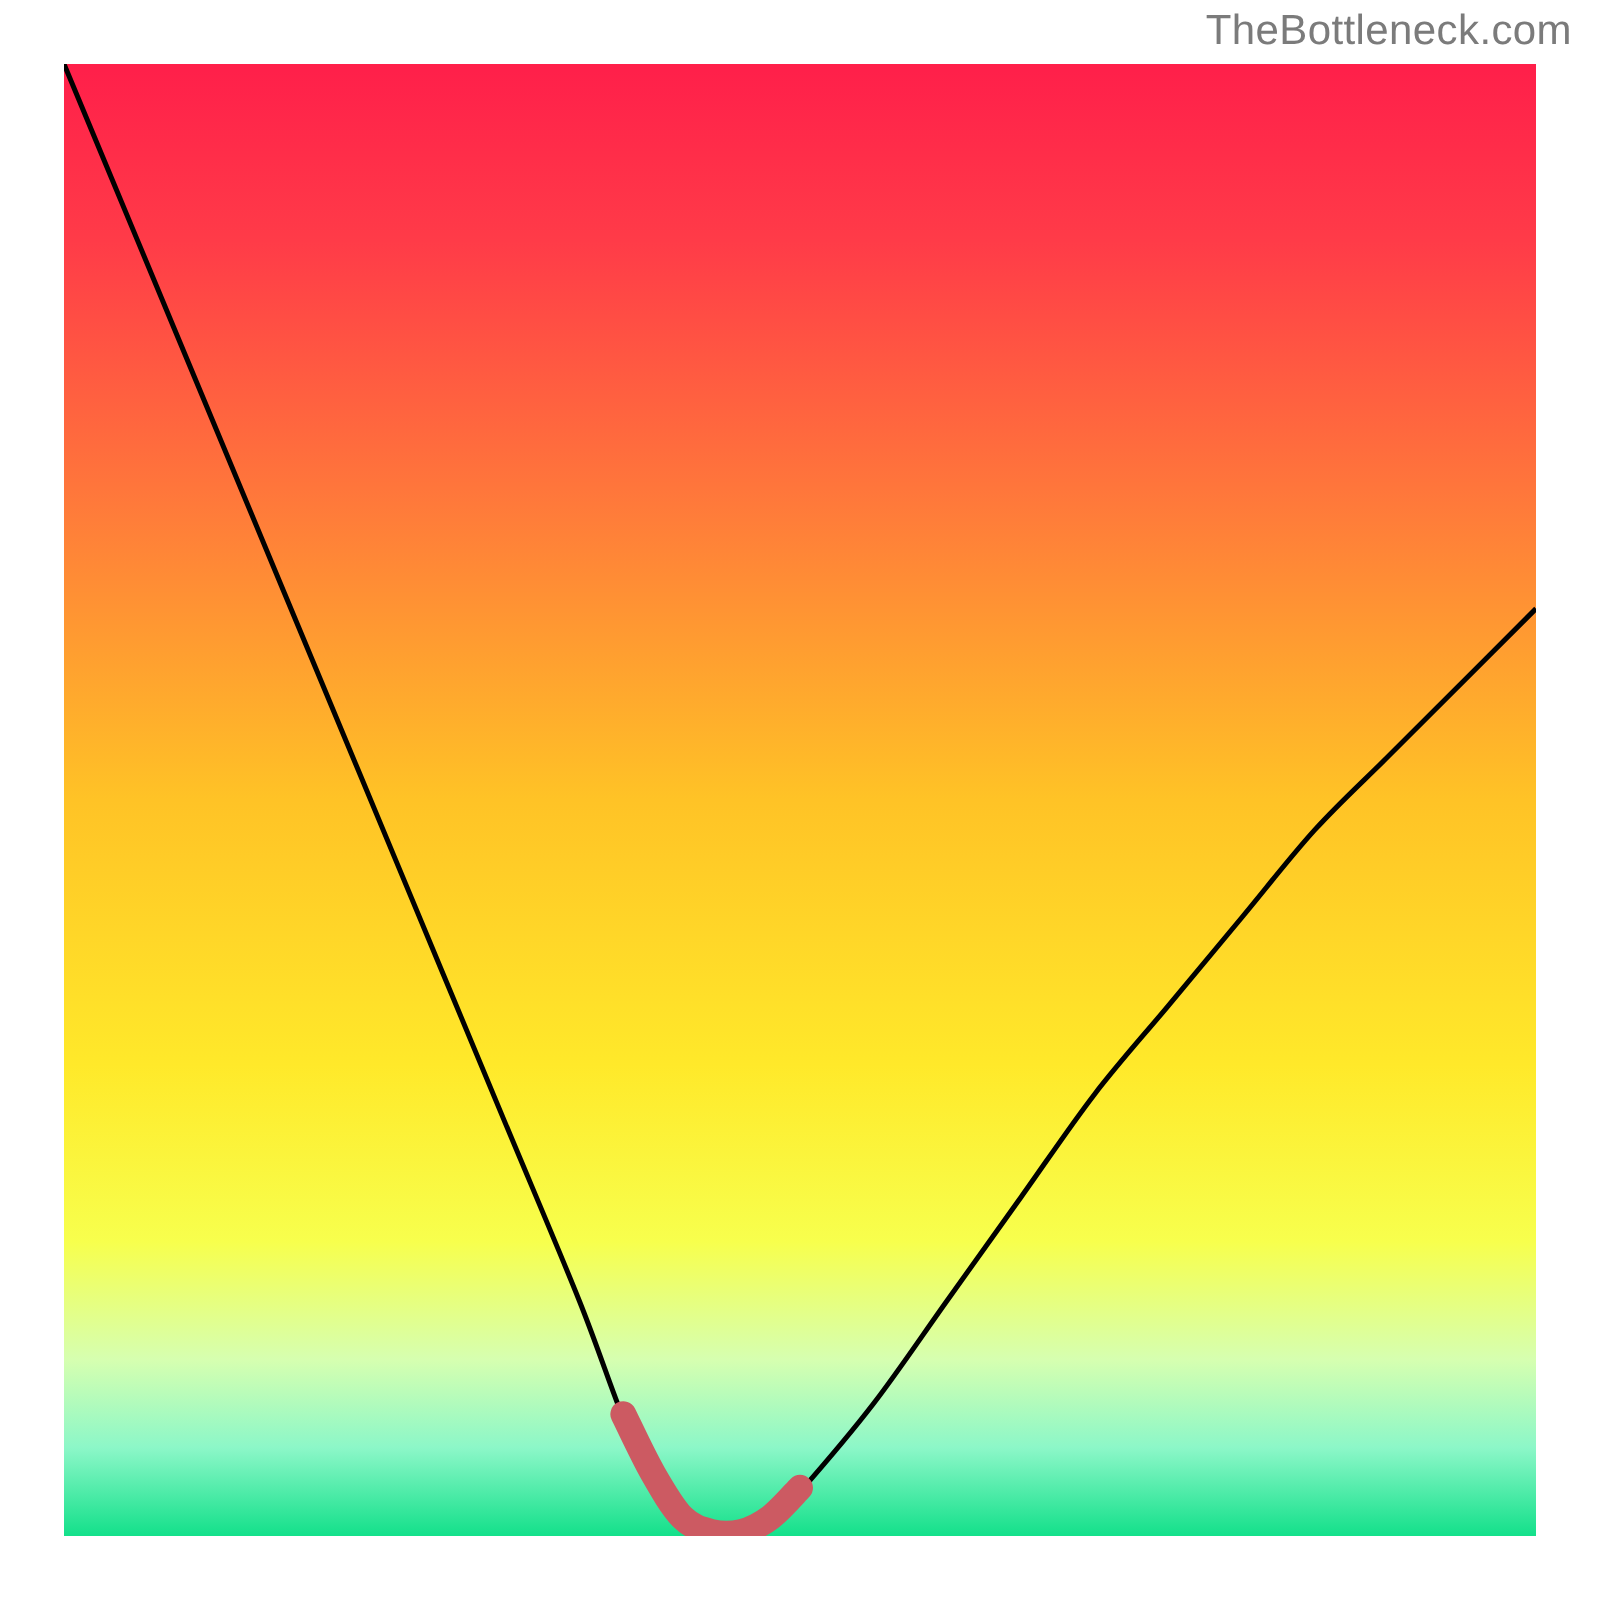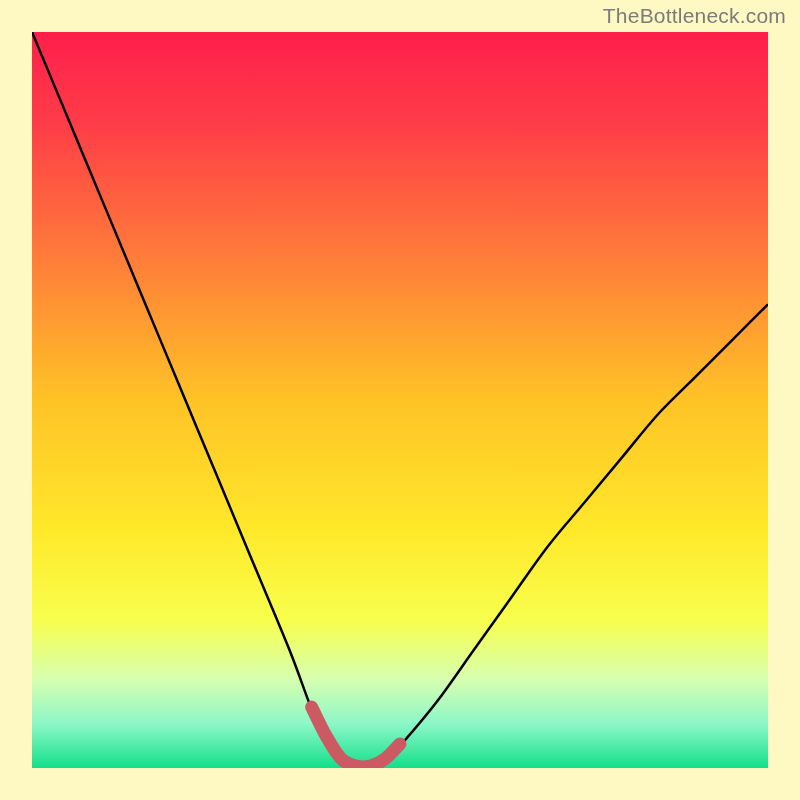--- a/index.html
+++ b/index.html
@@ -9,21 +9,21 @@
     height: 800px;
     background: #000;
     overflow: hidden;
   }
   .frame {
     position: absolute;
     left: 0;
     top: 0;
     width: 800px;
     height: 800px;
-    background: #fef9c3;
+    background: #ffffff;
     text-align: center;
   }
   .plot {
     position: absolute;
     left: 32px;
     top: 32px;
     width: 736px;
     height: 736px;
     overflow: hidden;
   }

